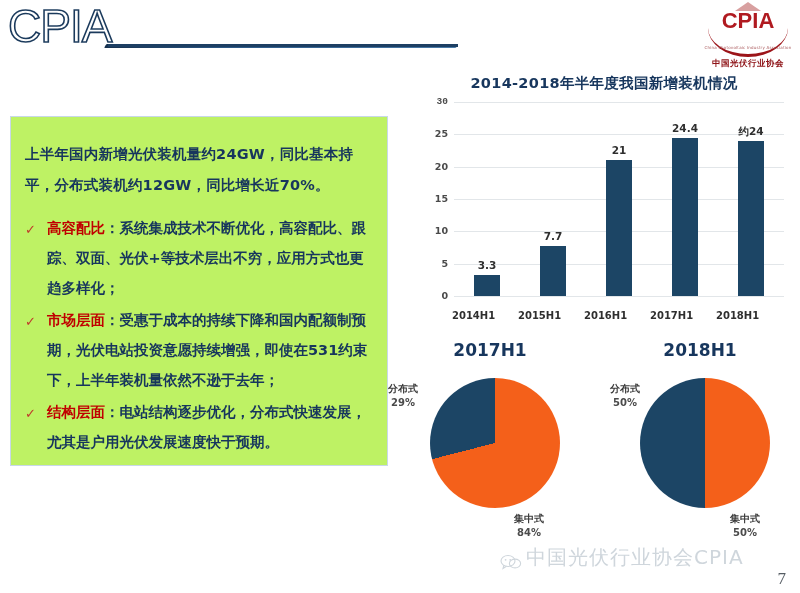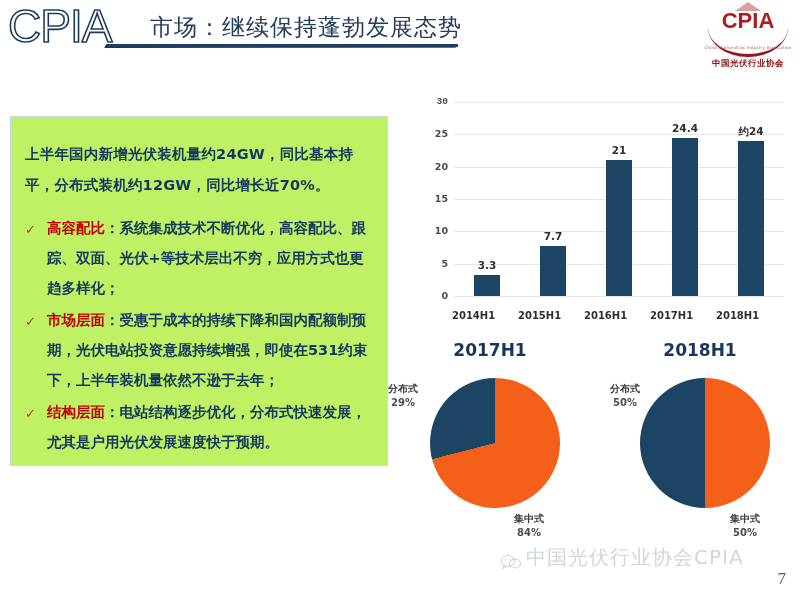--- a/index.html
+++ b/index.html
@@ -250,21 +250,20 @@
 </style>
 </head>
 <body>
 
 <div id="slide">
 
   <div id="header">
     <div id="cpia-wordmark">CPIA</div>
     <div id="header-rule"></div>
     <div id="header-rule2"></div>
-    <div id="slide-title">市场：继续保持蓬勃发展态势</div>
 
     <div id="corner-logo">
       <div class="roof"></div>
       <div class="cpia-red">CPIA</div>
       <div class="arc"></div>
       <div class="cn-name">中国光伏行业协会</div>
       <div class="en-name">China Photovoltaic Industry Association</div>
     </div>
   </div>
 
@@ -287,20 +286,21 @@
 
     <div class="bullet" id="bullet3">
       <span class="tick">✓</span>
       <span class="btext">
         <span class="lead-term">结构层面</span><span>：电站结构逐步优化，分布式快速发展，尤其是户用光伏发展速度快于预期。</span>
       </span>
     </div>
   </div>
 
   <div id="bar-chart">
+    <div id="bar-title">2014-2018年半年度我国新增装机情况</div>
     <div id="plot">
         <div class="gridline" style="top: 194px;"></div>
         <div class="ytick" style="top: 194px;">0</div>
         <div class="gridline" style="top: 161.667px;"></div>
         <div class="ytick" style="top: 161.667px;">5</div>
         <div class="gridline" style="top: 129.333px;"></div>
         <div class="ytick" style="top: 129.333px;">10</div>
         <div class="gridline" style="top: 97px;"></div>
         <div class="ytick" style="top: 97px;">15</div>
         <div class="gridline" style="top: 64.6667px;"></div>

